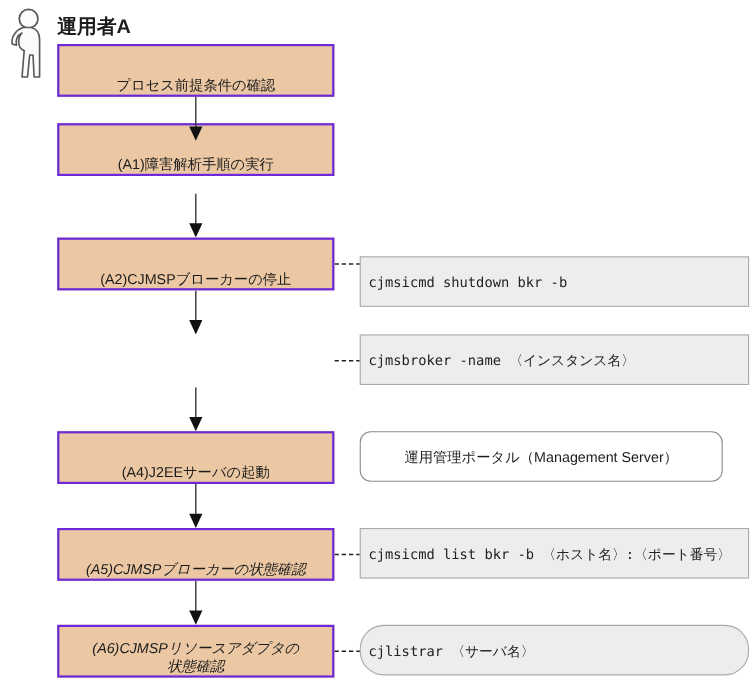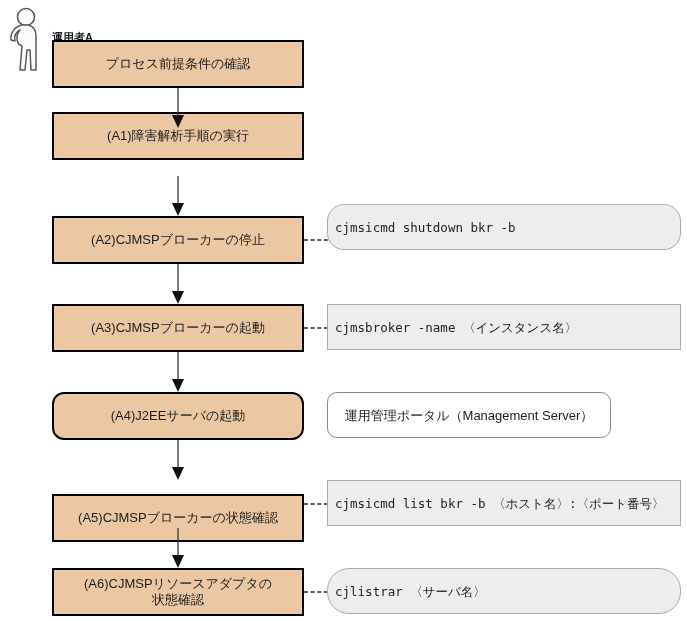--- a/index.html
+++ b/index.html
@@ -1,37 +1,37 @@
 <!DOCTYPE html>
 <html><head>
 <meta charset="utf-8">
 <style>
   html,body{margin:0;padding:0;background:#fff;}
   #canvas{
     position:relative;width:687px;height:621px;background:#ffffff;overflow:hidden;
     font-family:"Liberation Sans",sans-serif;color:#1c1c1c;
   }
   .abs{position:absolute;}
-  .actor-label{left:52px;top:12px;font-size:11px;font-weight:bold;white-space:nowrap;margin-top:18px;}
+  .actor-label{left:52px;top:12px;font-size:18px;font-weight:bold;white-space:nowrap;}
   .right-header{left:335px;top:14px;width:352px;text-align:center;font-size:13.5px;font-weight:bold;white-space:nowrap;}
   .step{
-    left:52px;width:248px;height:44px;background:#ebc8a3;border:2px solid #000000;
-    display:flex;align-items:center;justify-content:center;text-align:center;
+    left:52px;width:248px;height:44px;background:#ebc8a3;border:2px solid #6d28d9;
+    display:flex;align-items:flex-end;justify-content:center;text-align:center;
     font-size:13px;line-height:16px;
   }
   .step .lbl{display:block;max-width:215px;}
   .note{
     left:327px;width:354px;height:46px;background:#ededed;border:1px solid #aaaaaa;
     font-family:"DejaVu Sans Mono","Liberation Mono",monospace;
     font-size:12.5px;line-height:17px;color:#222;
     display:flex;flex-direction:column;justify-content:center;
     padding-left:7px;box-sizing:border-box;
   }
   .info{
-    left:327px;width:284px;height:46px;background:#ffffff;border:1px solid #8a8a8a;border-radius:10px;
+    left:327px;width:330px;height:46px;background:#ffffff;border:1px solid #8a8a8a;border-radius:10px;
     display:flex;flex-direction:column;justify-content:center;align-items:center;text-align:left;
     font-size:13px;line-height:17px;box-sizing:border-box;
   }
   .arrow{left:171px;}
   .dash{left:304px;}
   svg{display:block;}
 </style>
 </head>
 <body>
 
@@ -49,31 +49,28 @@
 
   <div class="abs step" style="top:40px;">
     <span class="lbl">プロセス前提条件の確認</span>
   </div>
   <div class="abs step" style="top:112px;">
     <span class="lbl">(A1)障害解析手順の実行</span>
   </div>
   <div class="abs step" style="top:216px;">
     <span class="lbl">(A2)CJMSPブローカーの停止</span>
   </div>
-  <div class="abs step" style="top:304px;">
-    <span class="lbl">(A3)CJMSPブローカーの起動</span>
-  </div>
-  <div class="abs step" style="top:392px;border-radius:12px;">
+  <div class="abs step" style="top:392px;">
     <span class="lbl">(A4)J2EEサーバの起動</span>
   </div>
-  <div class="abs step" style="top:494px;">
+  <div class="abs step" style="top:480px;font-style:italic;">
     <span class="lbl">(A5)CJMSPブローカーの状態確認</span>
   </div>
   <div class="abs step" style="top:568px;">
-    <span class="lbl" style="max-width:200px;">(A6)CJMSPリソースアダプタの状態確認</span>
+    <span class="lbl" style="max-width:200px;font-style:italic;">(A6)CJMSPリソースアダプタの状態確認</span>
   </div>
 
   <svg class="abs arrow" style="top:88px;" width="14" height="40" viewBox="0 0 14 40">
       <line x1="7" y1="0" x2="7" y2="28" stroke="#3a3a3a" stroke-width="1.3"></line>
       <polygon points="1,27 13,27 7,40" fill="#111"></polygon>
     </svg>
   <svg class="abs arrow" style="top:176px;" width="14" height="40" viewBox="0 0 14 40">
       <line x1="7" y1="0" x2="7" y2="28" stroke="#3a3a3a" stroke-width="1.3"></line>
       <polygon points="1,27 13,27 7,40" fill="#111"></polygon>
     </svg>
@@ -100,21 +97,21 @@
   <svg class="abs dash" style="top:326px;" width="24" height="4">
       <line x1="0" y1="2" x2="24" y2="2" stroke="#222" stroke-width="1.4" stroke-dasharray="4 2.6"></line>
     </svg>
   <svg class="abs dash" style="top:502px;" width="24" height="4">
       <line x1="0" y1="2" x2="24" y2="2" stroke="#222" stroke-width="1.4" stroke-dasharray="4 2.6"></line>
     </svg>
   <svg class="abs dash" style="top:590px;" width="24" height="4">
       <line x1="0" y1="2" x2="24" y2="2" stroke="#222" stroke-width="1.4" stroke-dasharray="4 2.6"></line>
     </svg>
 
-  <div class="abs note" style="top:204px;border-radius:17px;">
+  <div class="abs note" style="top:233px;">
     <div>cjmsicmd shutdown bkr -b</div>
   </div>
 
   <div class="abs note" style="top:304px;justify-content:center;">
     <div>cjmsbroker -name 〈インスタンス名〉</div>
   </div>
 
   <div class="abs info" style="top:392px;">
     <div>運用管理ポータル（Management Server）</div>
   </div>

